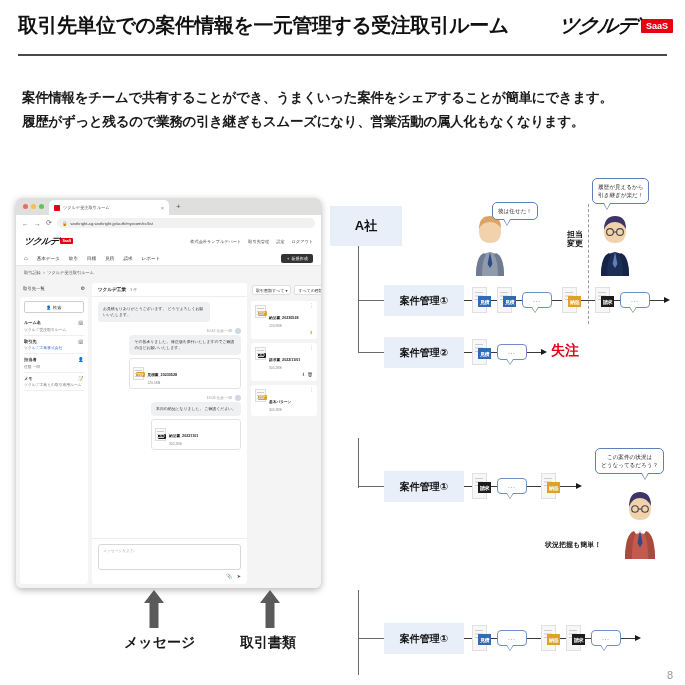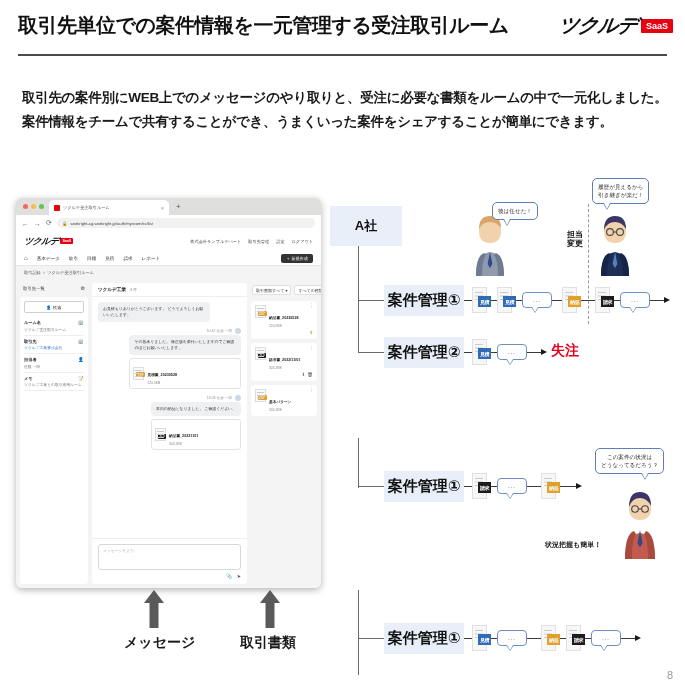--- a/index.html
+++ b/index.html
@@ -136,21 +136,21 @@
 
   
   #diagram { position:absolute; left:330px; top:190px; width:355px; height:495px; }
   .company-box {
     position:absolute; background:#e8eff9; display:flex; align-items:center; justify-content:center;
   }
   .company-label { font-size:13px; font-weight:bold; color:#111; }
   .case-box {
     position:absolute; background:#e8eff9; display:flex; align-items:center; justify-content:center;
   }
-  .case-label { font-size:15px; font-weight:bold; color:#111; white-space:nowrap; }
+  .case-label { font-size:10px; font-weight:bold; color:#111; white-space:nowrap; }
   .tree-line { position:absolute; background:#6b6b6b; }
 
   
   .doc-chip { position:absolute; width:19px; height:26px; }
   .doc-chip .sheet { position:absolute; left:0; top:0; width:15px; height:26px; background:#f7f7f7; border:1px solid #e0e0e0; }
   .doc-chip .sheet::after { content:""; position:absolute; left:2px; right:3px; top:4px; height:1.2px; background:#ccc; box-shadow:0 3.5px 0 #ccc, 0 7px 0 #ccc; }
   .doc-chip .tag {
     position:absolute; right:0; top:9px; width:13px; height:11px;
     display:flex; align-items:center; justify-content:center;
     font-size:5px; font-weight:bold; color:#fff; letter-spacing:-0.5px;
@@ -194,22 +194,22 @@
 <div id="header">
   <div id="header-title">取引先単位での案件情報を一元管理する受注取引ルーム</div>
   <div id="logo-wrap">
     <div id="logo-text">ツクルデ</div>
     <div id="logo-badge">SaaS</div>
   </div>
   <div id="header-rule"></div>
 </div>
 
 <div id="lead">
-  <div class="lead-line">取引先の案件別にWEB上でのメッセージのやり取りと、受注に必要な書類をルームの中で一元化しました。</div>
   <div class="lead-line">案件情報をチームで共有することができ、うまくいった案件をシェアすることが簡単にできます。</div>
+  <div class="lead-line">履歴がずっと残るので業務の引き継ぎもスムーズになり、営業活動の属人化もなくなります。</div>
 </div>
 
 <div id="app-shot">
 
   <div id="browser-chrome">
     <span class="dot" id="dot-red"></span>
     <span class="dot" id="dot-yellow"></span>
     <span class="dot" id="dot-green"></span>
     <div id="browser-tab">
       <span id="tab-favicon"></span>

